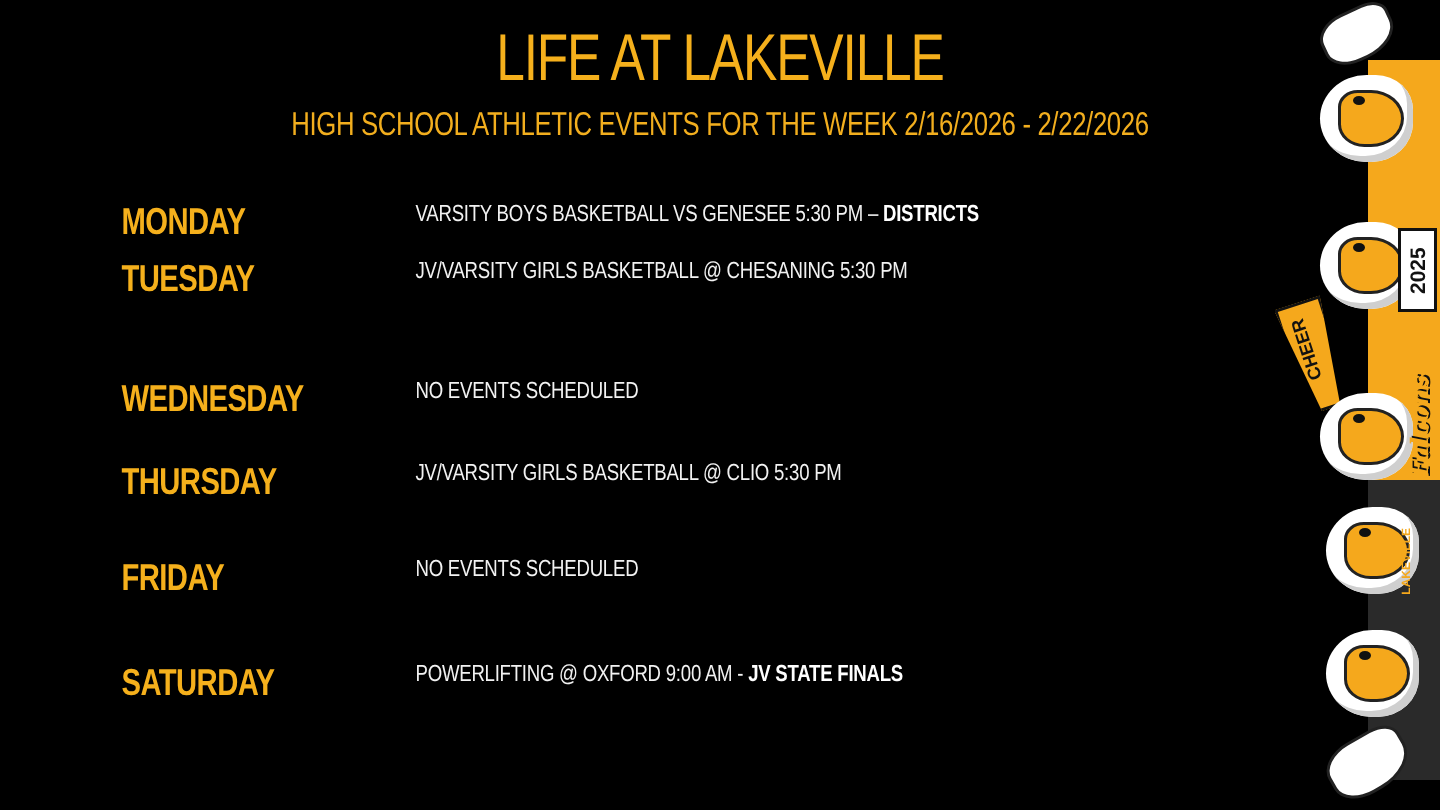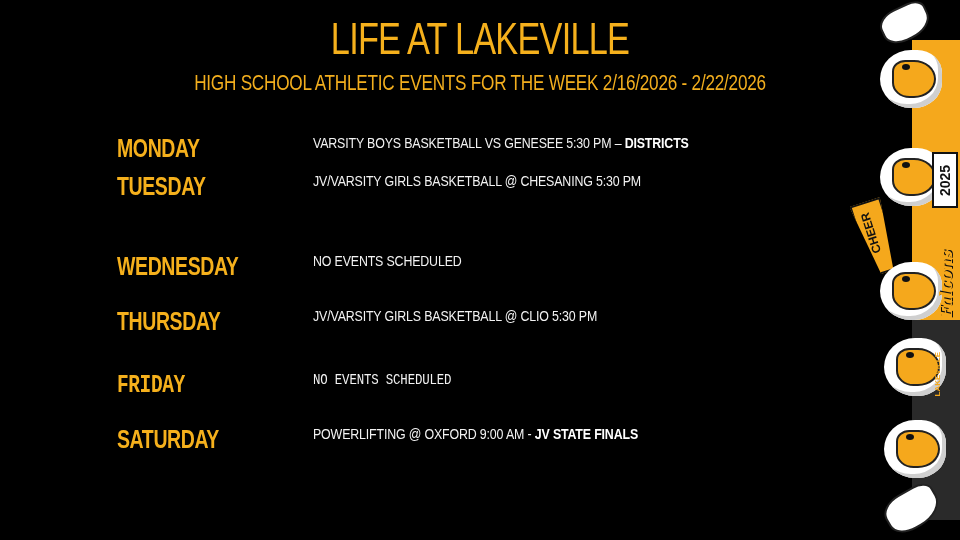--- a/index.html
+++ b/index.html
@@ -39,21 +39,20 @@
       transform: scaleX(0.78);
       transform-origin: center;
       line-height: 26px;
       letter-spacing: -0.3px;
     }
     .day-row {
       position: absolute;
       left: 0;
       width: 860px;
       height: 40px;
-      margin-left: 36px;
     }
     .day-label {
       position: absolute;
       left: 81px;
       color: #F5B01C;
       font-size: 25px;
       font-weight: bold;
       transform: scaleX(0.78);
       transform-origin: left center;
       white-space: nowrap;
@@ -203,26 +202,26 @@
     <div class="day-row" style="top:252px;">
       <div class="day-label" style="top:0px;">WEDNESDAY</div>
       <div class="event-text" style="top:0px;"><span>NO EVENTS SCHEDULED</span><span class="bold"></span></div>
     </div>
 
     <div class="day-row" style="top:307px;">
       <div class="day-label" style="top:0px;">THURSDAY</div>
       <div class="event-text" style="top:0px;"><span>JV/VARSITY GIRLS BASKETBALL @ CLIO  5:30 PM</span><span class="bold"></span></div>
     </div>
 
-    <div class="day-row" style="top:371px;font-family:Liberation Mono, monospace;">
+    <div class="day-row" style="top:371px;">
       <div class="day-label" style="top:0px;">FRIDAY</div>
       <div class="event-text" style="top:0px;"><span>NO EVENTS SCHEDULED</span><span class="bold"></span></div>
     </div>
 
-    <div class="day-row" style="top:425px;">
+    <div class="day-row" style="top:441px;">
       <div class="day-label" style="top:0px;">SATURDAY</div>
       <div class="event-text" style="top:0px;"><span>POWERLIFTING @ OXFORD 9:00 AM - </span><span class="bold">JV STATE FINALS</span></div>
     </div>
   </div>
 
   <div class="mascot-strip">
     <div class="band" style="top:40px;height:280px;"></div>
     <div class="band" style="top:320px;height:200px;background:#2a2a2a;"></div>
 
     <div class="hand" style="left:30px;top:6px;width:46px;height:30px;transform:rotate(-25deg);"></div>

